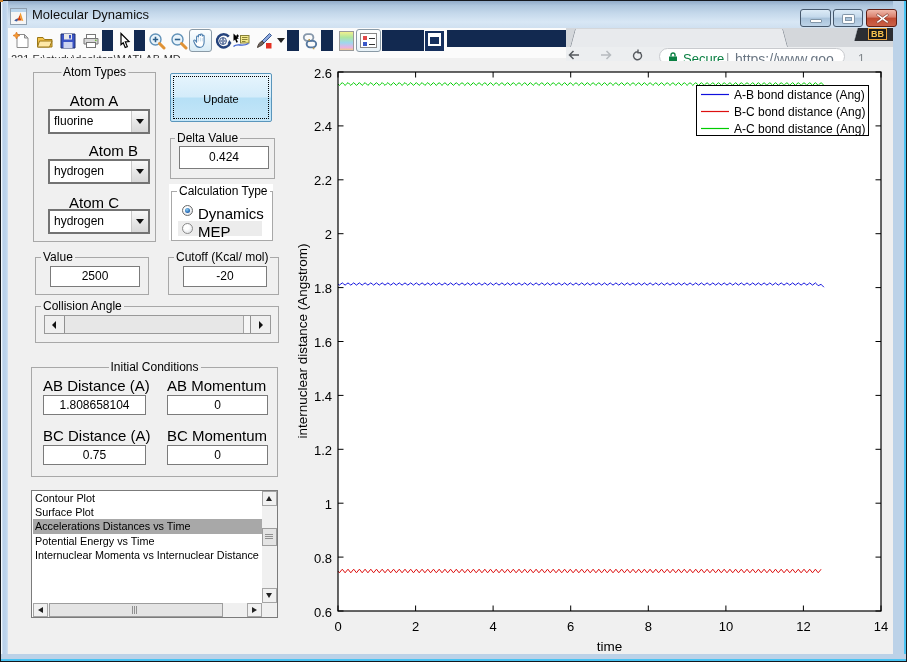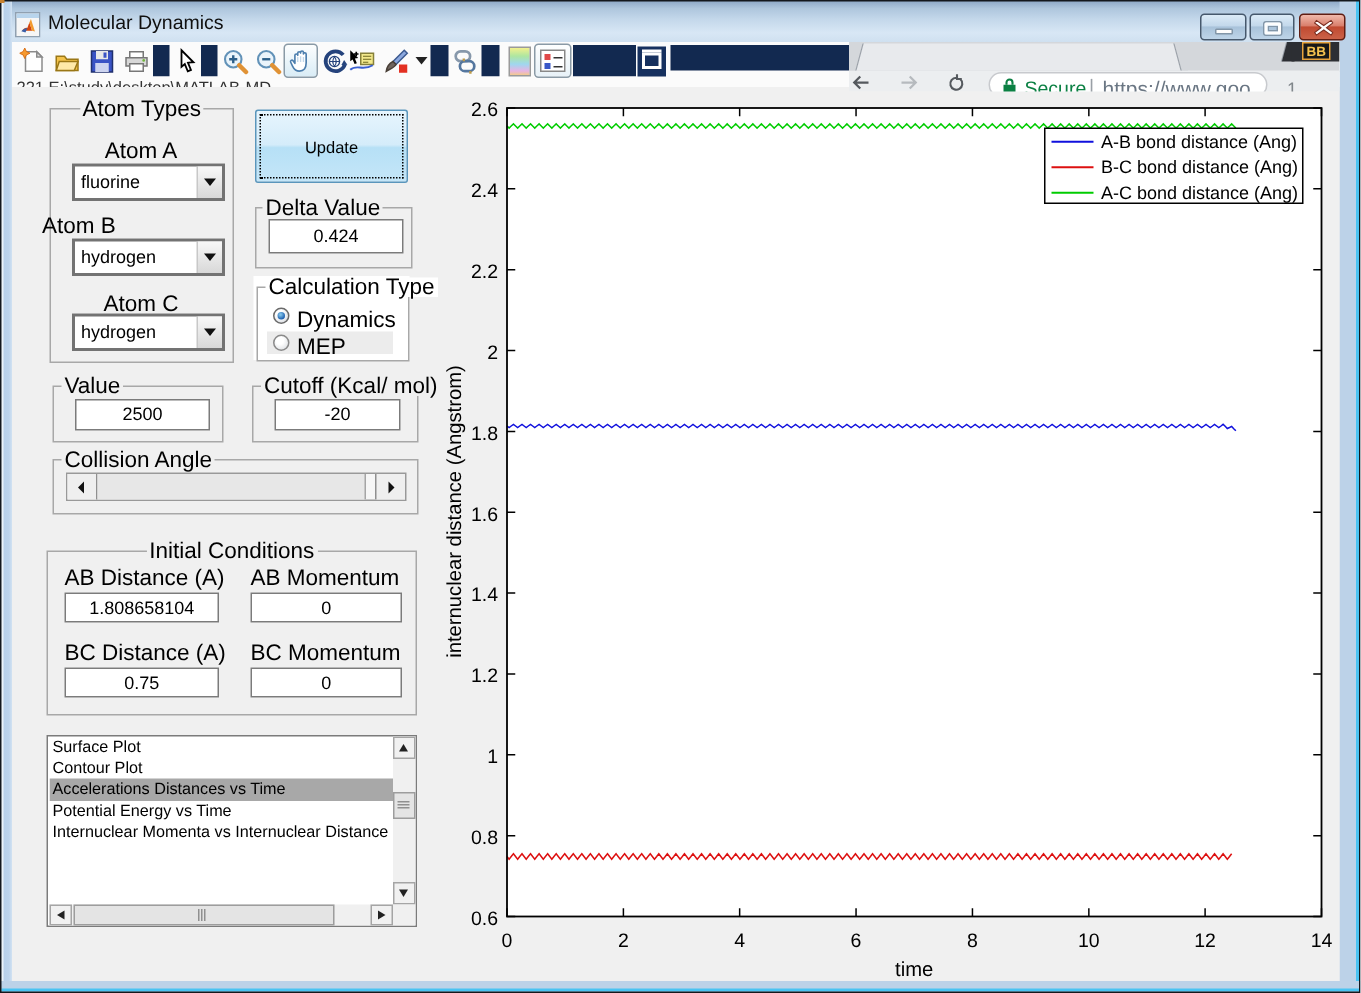--- a/index.html
+++ b/index.html
@@ -1,17 +1,17 @@
 <!DOCTYPE html>
 <html><head><meta charset="utf-8"><style>
 html,body{margin:0;padding:0}
 body{width:907px;height:662px;position:relative;font-family:"Liberation Sans",sans-serif;background:#f0f0f0;overflow:hidden}
 .a{position:absolute}
 .gb{position:absolute;border:1px solid #a8a8a8}
-.gb>span{position:absolute;top:-7px;font-size:15px;line-height:13px;background:#f0f0f0;padding:0 2px;white-space:nowrap}
+.gb>span{position:absolute;top:-7px;font-size:12px;line-height:13px;background:#f0f0f0;padding:0 2px;white-space:nowrap}
 .lbl{position:absolute;font-size:15px;color:#000;white-space:nowrap}
 .edit{position:absolute;background:#fff;border:1px solid #7b7b7b;font-size:12px;text-align:center;color:#000}
 .combo{position:absolute;background:#fff;border:2px solid #737373}
 .combo .t{position:absolute;left:4px;top:3px;font-size:12px}
 .combo .b{position:absolute;right:0;top:0;bottom:0;width:16px;background:linear-gradient(#f8f8f8,#d8d8d8);border-left:1px solid #c8c8c8}
 .combo .b:after{content:"";position:absolute;left:3.5px;top:8px;border:4.5px solid transparent;border-top:5px solid #111;border-bottom:0}
 .blk{position:absolute;top:30px;height:21px;background:#122950}
 .ticon{position:absolute;top:32px;width:18px;height:18px}
 </style></head><body>
 
@@ -170,21 +170,21 @@
 </div>
 
 <div class="gb" style="left:33px;top:72px;width:121px;height:168px">
     <span style="left:50%;transform:translateX(-50%)">Atom Types</span>
   </div>
 <div class="lbl" style="left:34px;top:92px;width:120px;text-align:center">Atom A</div>
 <div class="combo" style="left:48px;top:109px;width:98px;height:21px">
     <span class="t">fluorine</span>
     <span class="b"></span>
   </div>
-<div class="lbl" style="left:28px;top:142px;width:120px;text-align:left">Atom B</div>
+<div class="lbl" style="left:18px;top:142px;width:120px;text-align:right">Atom B</div>
 <div class="combo" style="left:48px;top:159px;width:98px;height:21px">
     <span class="t">hydrogen</span>
     <span class="b"></span>
   </div>
 <div class="lbl" style="left:34px;top:194px;width:120px;text-align:center">Atom C</div>
 <div class="combo" style="left:48px;top:209px;width:98px;height:21px">
     <span class="t">hydrogen</span>
     <span class="b"></span>
   </div>
 
@@ -238,22 +238,22 @@
 <div class="lbl" style="left:167px;top:377px;width:99px;text-align:center">AB Momentum</div>
 <div class="edit" style="left:43px;top:395px;width:101px;height:18px;line-height:18px">1.808658104</div>
 <div class="edit" style="left:167px;top:395px;width:99px;height:18px;line-height:18px">0</div>
 <div class="lbl" style="left:43px;top:427px;width:102px;text-align:center">BC Distance (A)</div>
 <div class="lbl" style="left:167px;top:427px;width:99px;text-align:center">BC Momentum</div>
 <div class="edit" style="left:43px;top:445px;width:101px;height:18px;line-height:18px">0.75</div>
 <div class="edit" style="left:167px;top:445px;width:99px;height:18px;line-height:18px">0</div>
 
 <div class="a" style="left:31px;top:490px;width:247px;height:128px;background:#fff;border:1px solid #7b7b7b;box-sizing:border-box">
  <div class="a" style="left:1px;top:0px;width:229px;height:112px;overflow:hidden;font-size:10.8px;line-height:14.2px;white-space:nowrap">
+  <div style="padding-left:2px">Contour Plot</div>
   <div style="padding-left:2px">Surface Plot</div>
-  <div style="padding-left:2px">Contour Plot</div>
   <div style="padding-left:2px;background:#a8a8a8">Accelerations Distances vs Time</div>
   <div style="padding-left:2px">Potential Energy vs Time</div>
   <div style="padding-left:2px">Internuclear Momenta vs Internuclear Distance</div>
  </div>
 
  <div class="a" style="left:230px;top:0;width:15px;height:112px;background:#f0f0f0">
   <div class="a" style="left:0;top:0;width:15px;height:15px;background:#f1f1f1;border:1px solid #a5a5a5;box-sizing:border-box"></div>
   <div class="a" style="left:4px;top:5px;width:0;height:0;border:3.5px solid transparent;border-bottom:5px solid #222;border-top:0"></div>
   <div class="a" style="left:0;top:37px;width:15px;height:18px;background:#e4e4e4;border:1px solid #9d9d9d;box-sizing:border-box"></div>
   <div class="a" style="left:3px;top:43px;width:8px;height:1px;background:#909090"></div>

